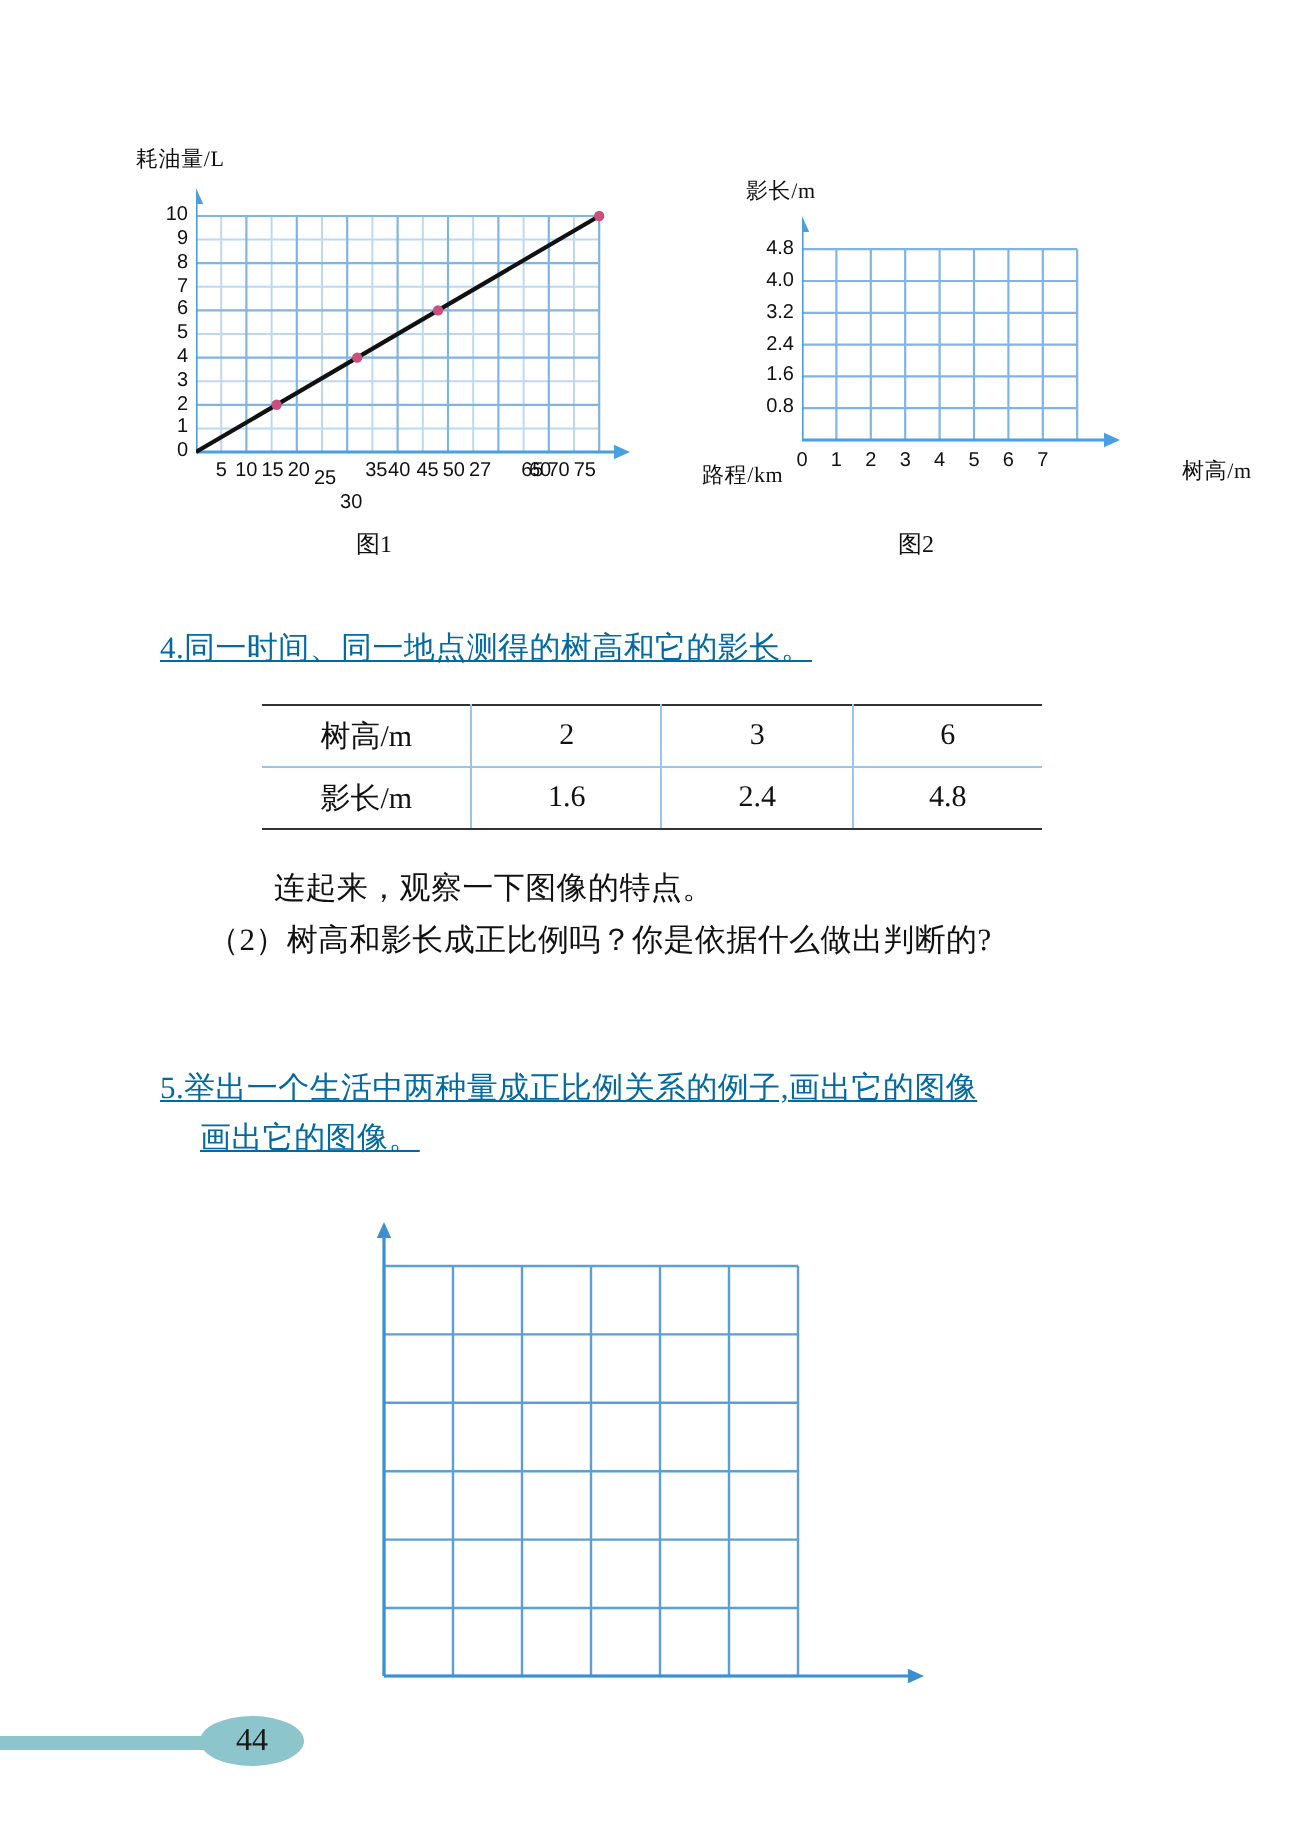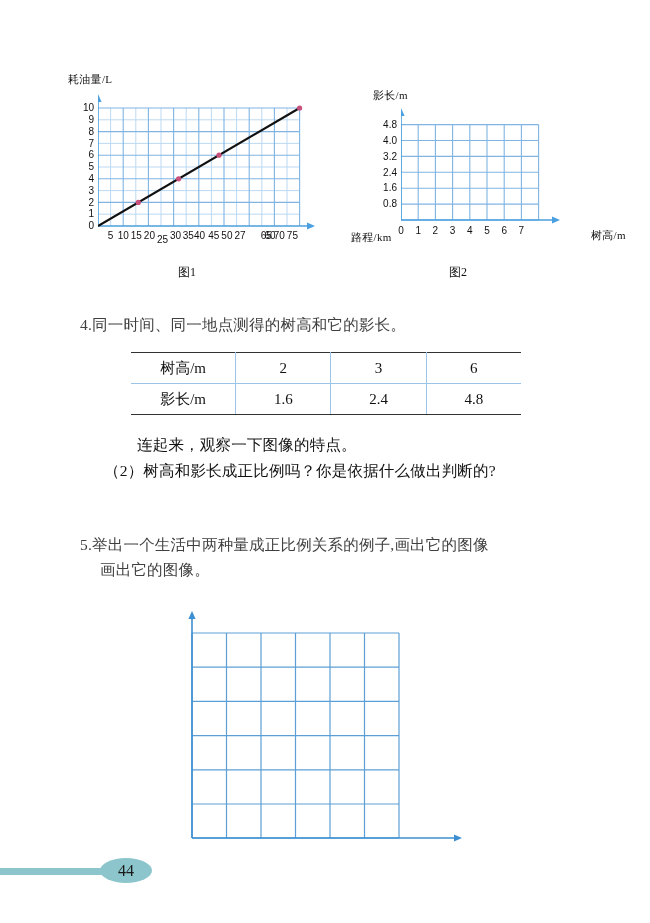--- a/index.html
+++ b/index.html
@@ -75,23 +75,24 @@
   }
 
   
   .q-block {
     position: absolute;
     font-family: "Liberation Serif", "DejaVu Serif", serif;
   }
   .q-line {
     font-size: 15.5px;
     line-height: 25px;
-    color: #404040;
+    color: #0369a1;
     white-space: nowrap;
     letter-spacing: 0.2px;
+    text-decoration: underline;
   }
   .q-num {
     font-family: "Liberation Serif", "DejaVu Serif", serif;
     font-size: 15.5px;
   }
   .sub-q {
     font-size: 15.5px;
     line-height: 26px;
     color: #111;
     white-space: nowrap;
@@ -235,21 +236,21 @@
       <div class="tick-label ytick" style="left:-26px; top:43.6px; width:22px;">7</div>
       <div class="tick-label ytick" style="left:-26px; top:31.8px; width:22px;">8</div>
       <div class="tick-label ytick" style="left:-26px; top:20.0px; width:22px;">9</div>
       <div class="tick-label ytick" style="left:-26px; top:8.2px; width:22px;">10</div>
 
       <div class="tick-label" style="left:5.6px; top:136px; width:14px;">5</div>
       <div class="tick-label" style="left:17.2px; top:136px; width:16px;">10</div>
       <div class="tick-label" style="left:30.3px; top:136px; width:16px;">15</div>
       <div class="tick-label" style="left:43.4px; top:136px; width:16px;">20</div>
       <div class="tick-label" style="left:56.5px; top:140px; width:16px;">25</div>
-      <div class="tick-label" style="left:69.6px; top:136px; width:16px;">30</div>
+      <div class="tick-label" style="left:69.6px; top:152px; width:16px;">30</div>
       <div class="tick-label" style="left:82.2px; top:136px; width:16px;">35</div>
       <div class="tick-label" style="left:93.6px; top:136px; width:16px;">40</div>
       <div class="tick-label" style="left:107.8px; top:136px; width:16px;">45</div>
       <div class="tick-label" style="left:120.9px; top:136px; width:16px;">50</div>
       <div class="tick-label" style="left:134.0px; top:136px; width:16px;">27</div>
       <div class="tick-label" style="left:164px; top:136px; width:16px;">60</div>
       <div class="tick-label" style="left:160.2px; top:136px; width:16px;">65</div>
       <div class="tick-label" style="left:173.3px; top:136px; width:16px;">70</div>
       <div class="tick-label" style="left:186.4px; top:136px; width:16px;">75</div>
     </div>

